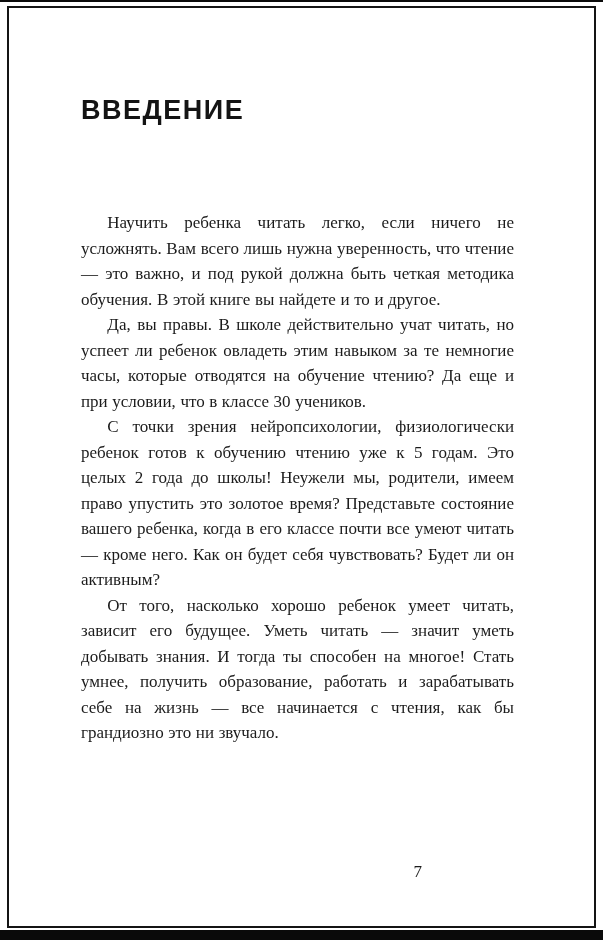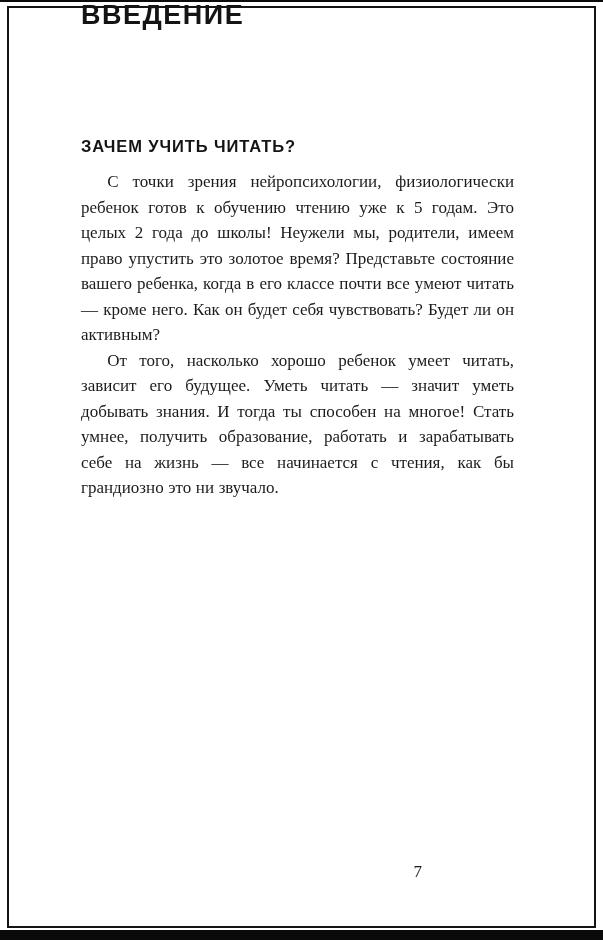--- a/index.html
+++ b/index.html
@@ -42,20 +42,21 @@
   }
   .content {
     position: absolute;
     top: 0;
     left: 81px;
     right: 89px;
     bottom: 0;
   }
   .chapter-title {
     margin: 0;
+    padding-top: 95px;
     font-family: "Liberation Sans", "DejaVu Sans", sans-serif;
     font-weight: 600;
     font-size: 27px;
     letter-spacing: 1.5px;
     color: #141414;
   }
   .body-block {
     margin-top: 84px;
   }
   p.para {
@@ -90,23 +91,24 @@
 <body>
 
 <div class="sheet">
   <div class="edge-top"></div>
   <div class="frame"></div>
 
   <div class="content">
     <h1 class="chapter-title">ВВЕДЕНИЕ</h1>
 
     <div class="body-block">
+      <p class="para">Научить ребенка читать легко, если ничего не усложнять. Вам всего лишь нужна уверенность, что чтение — это важно, и под рукой должна быть четкая методика обучения. В этой книге вы найдете и то и другое.</p>
 
-      <h2 class="section-heading">ЗАЧЕМ УЧИТЬ ЧИТАТЬ?</h2>
 
+      <p class="para">Да, вы правы. В школе действительно учат читать, но успеет ли ребенок овладеть этим навыком за те немногие часы, которые отводятся на обучение чтению? Да еще и при условии, что в классе 30 учеников.</p>
       <p class="para">С точки зрения нейропсихологии, физиологически ребенок готов к обучению чтению уже к 5 годам. Это целых 2 года до школы! Неужели мы, родители, имеем право упустить это золотое время? Представьте состояние вашего ребенка, когда в его классе почти все умеют читать — кроме него. Как он будет себя чувствовать? Будет ли он активным?</p>
       <p class="para">От того, насколько хорошо ребенок умеет читать, зависит его будущее. Уметь читать — значит уметь добывать знания. И тогда ты способен на многое! Стать умнее, получить образование, работать и зарабатывать себе на жизнь — все начинается с чтения, как бы грандиозно это ни звучало.</p>
     </div>
 
     <div class="page-number">7</div>
   </div>
 
   <div class="edge-bottom"></div>
 </div>
 

